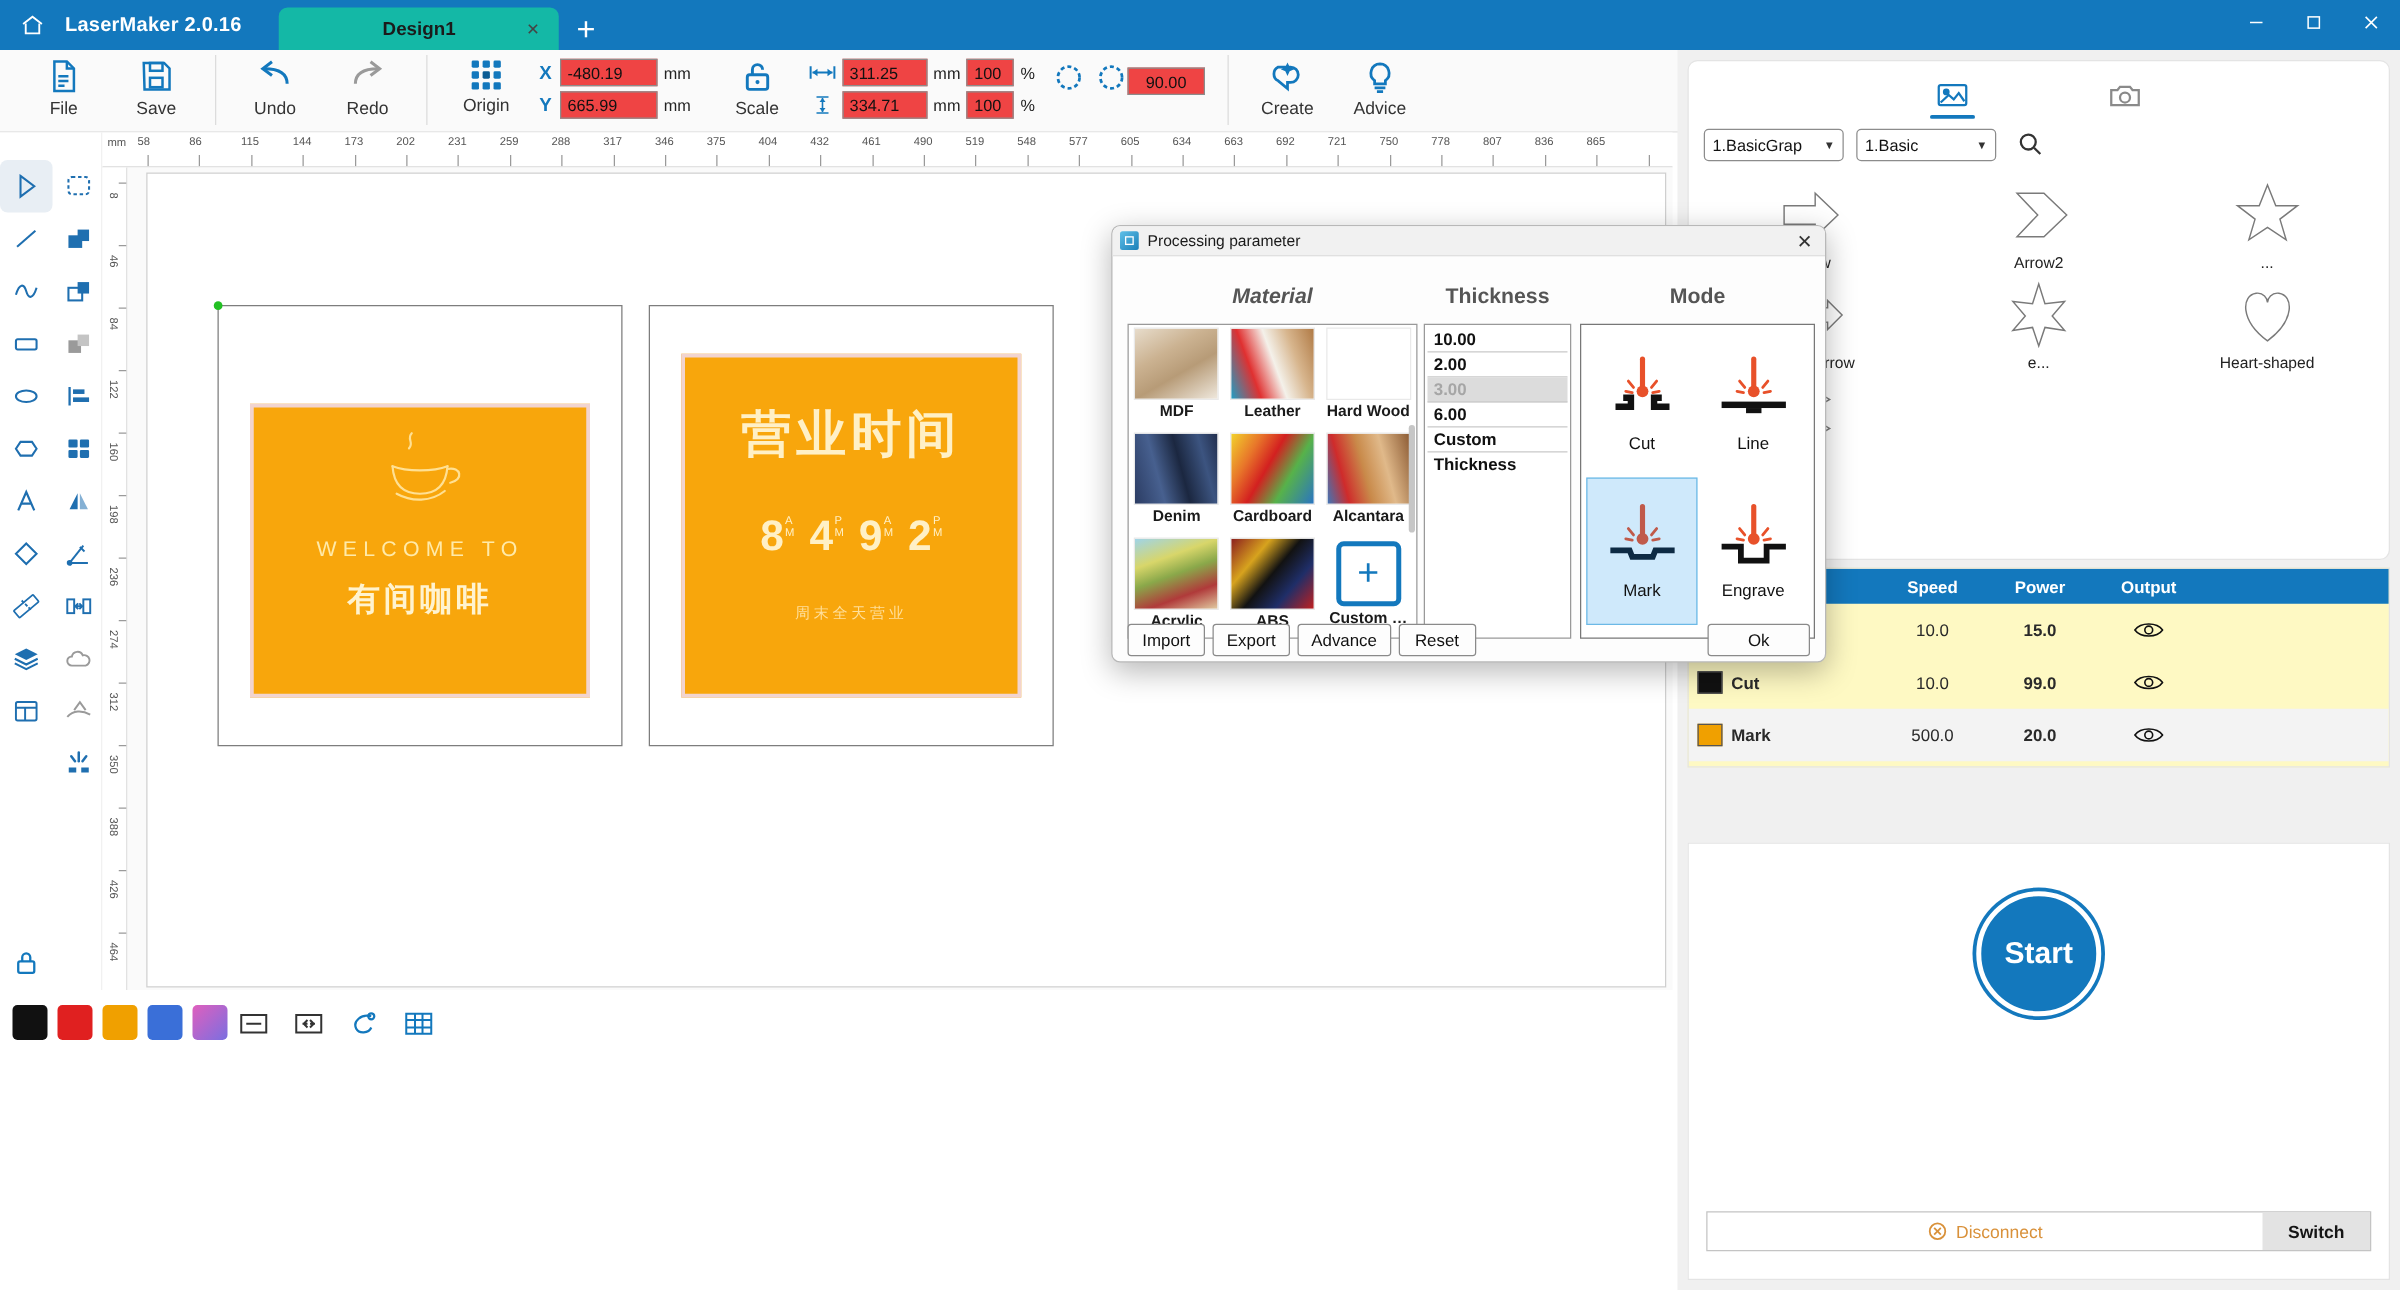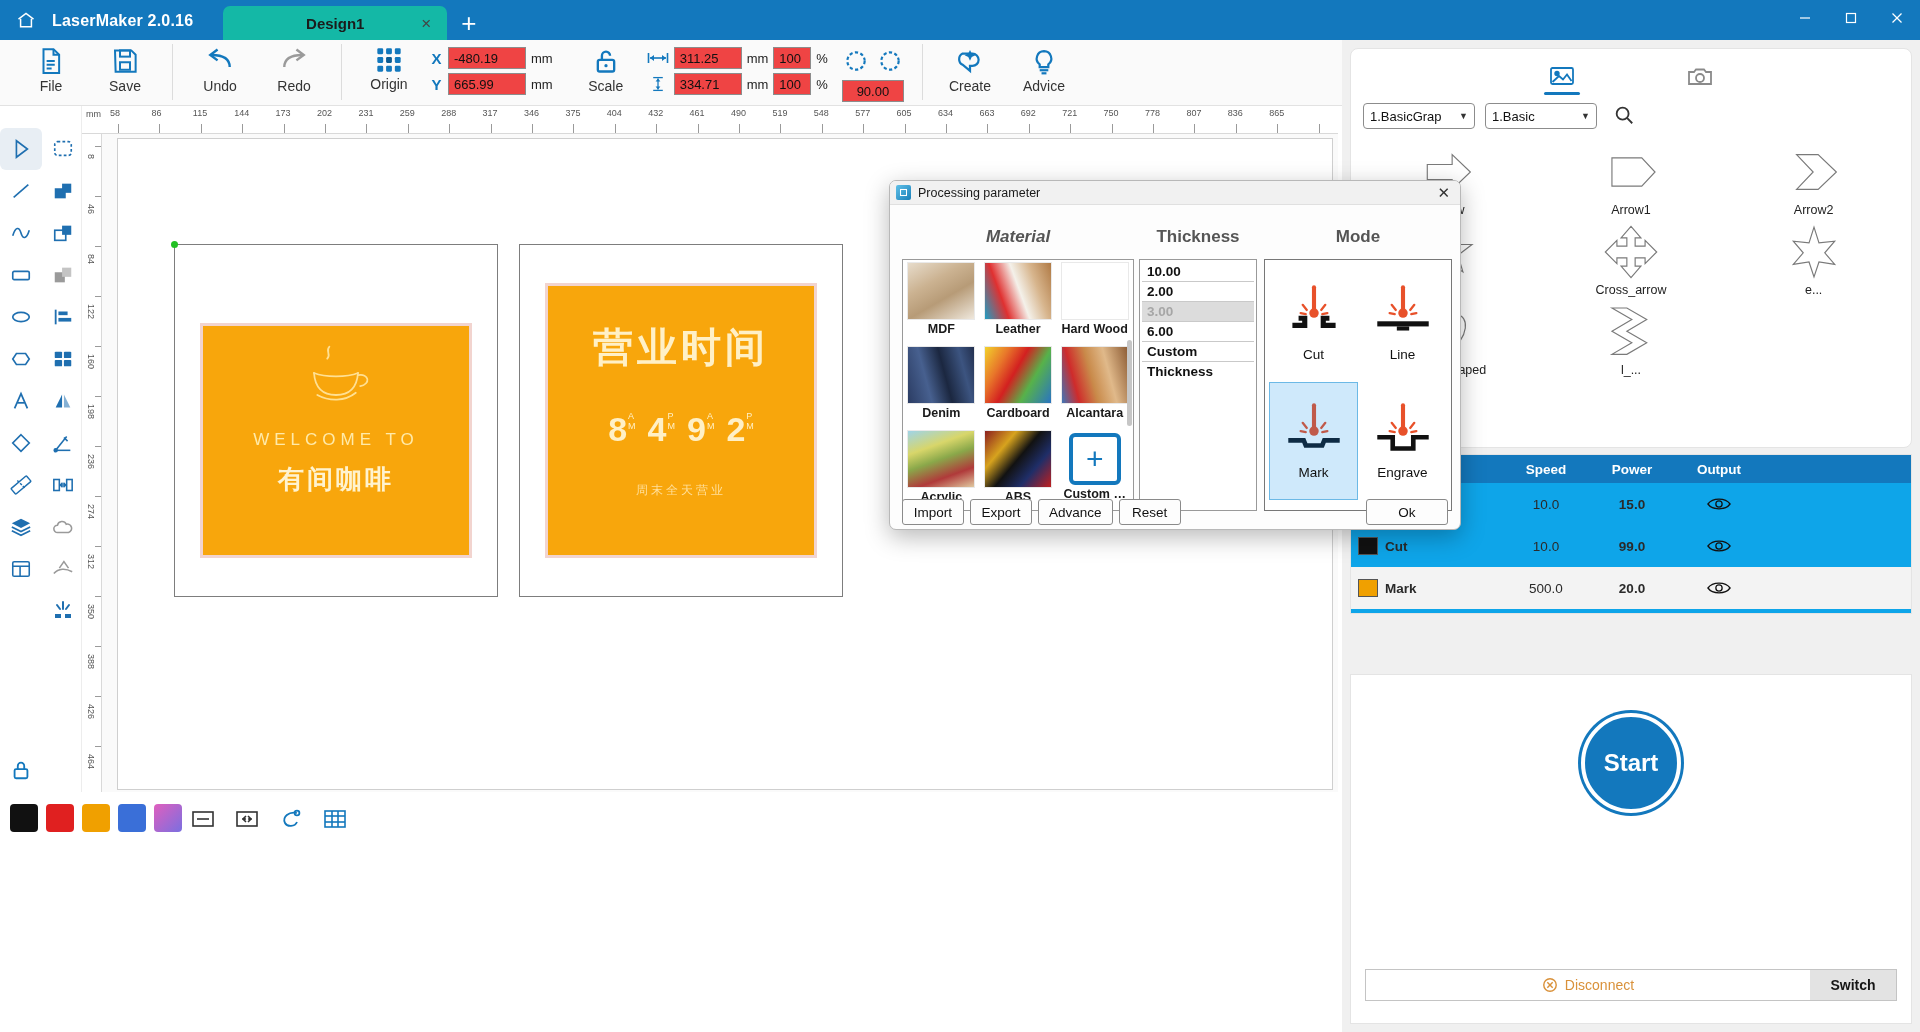--- a/index.html
+++ b/index.html
@@ -119,21 +119,21 @@
   }
   .sel-box .cap { overflow:hidden; white-space:nowrap; }
   .sel-box .arw { margin-left:auto; font-size:9px; color:#333; padding-left:6px; }
   .shape-grid { display:grid; grid-template-columns:repeat(3,1fr); padding:2px 6px 0 6px; }
   .shape-cell { height:80px; display:flex; flex-direction:column; align-items:center;
                 justify-content:flex-end; cursor:pointer; }
   .shape-cell .nm { font-size:12.5px; color:#222; margin-top:2px; }
 
   .layer-card {
     position:absolute; left:8px; top:414px; width:562px; height:160px;
-    background:#0ea5e9; border:1px solid #e4e4e4; overflow:hidden;
+    background:#fef9c3; border:1px solid #e4e4e4; overflow:hidden;
   }
   .layer-head { height:28px; background:#1378bd; color:#fff; display:flex; align-items:center;
                 font-size:13.5px; font-weight:bold; }
   .lh-c { text-align:center; }
   .layer-row { height:42px; display:flex; align-items:center; font-size:13.5px; color:#2a2a2a; }
   .layer-row.alt { background:#f3f3f3; }
   .swatch { width:20px; height:18px; border:1px solid #555; }
 
   .run-card {
     position:absolute; left:8px; top:634px; width:562px; height:350px;
@@ -363,21 +363,21 @@
           </svg>
           <input class="num-in w68" value="334.71" style="">
           <span class="unit">mm</span>
           <input class="num-in w38" value="100" style="">
           <span class="unit">%</span>
         </div>
       </div>
     </div>
 
     <div class="rb-group" style="margin-left:14px; padding-top:8px;">
-      <div style="display:flex; flex-direction:column; align-items:center;justify-content:space-between;">
+      <div style="display:flex; flex-direction:row; align-items:center;justify-content:space-between;">
         <div style="display:flex; gap:8px;">
           <svg width="26" height="26" viewBox="0 0 24 24" fill="none" stroke="#1378bd" stroke-width="2" stroke-dasharray="3 2.2">
             <circle cx="12" cy="12" r="8"></circle>
           </svg>
           <svg width="26" height="26" viewBox="0 0 24 24" fill="none" stroke="#1378bd" stroke-width="2" stroke-dasharray="3 2.2">
             <circle cx="12" cy="12" r="8"></circle>
           </svg>
         </div>
         <input class="num-in w62" style="margin-top: 6px; text-align: center;" value="90.00">
       </div>
@@ -801,26 +801,20 @@
 
     <div class="shape-grid" id="shape-grid">
         <div class="shape-cell">
          <svg width="62" height="58" viewBox="0 0 70 70" fill="none" stroke="#7a7a7a" stroke-width="1.4">
             <polygon points="10,26 40,26 40,14 62,35 40,56 40,44 10,44"></polygon>
           </svg>
          <span class="nm">Arrow</span>
        </div>
         <div class="shape-cell">
          <svg width="62" height="58" viewBox="0 0 70 70" fill="none" stroke="#7a7a7a" stroke-width="1.4">
-            <polygon points="12,18 48,18 64,35 48,52 12,52"></polygon>
-          </svg>
-         <span class="nm">Arrow1</span>
-       </div>
-        <div class="shape-cell">
-         <svg width="62" height="58" viewBox="0 0 70 70" fill="none" stroke="#7a7a7a" stroke-width="1.4">
             <polygon points="14,14 40,14 62,35 40,56 14,56 34,35"></polygon>
           </svg>
          <span class="nm">Arrow2</span>
        </div>
         <div class="shape-cell">
          <svg width="62" height="58" viewBox="0 0 70 70" fill="none" stroke="#7a7a7a" stroke-width="1.4">
             <polygon points="35,6 43,26 64,26 47,39 53,59 35,47 17,59 23,39 6,26 27,26"></polygon>
           </svg>
          <span class="nm">...</span>
        </div>

